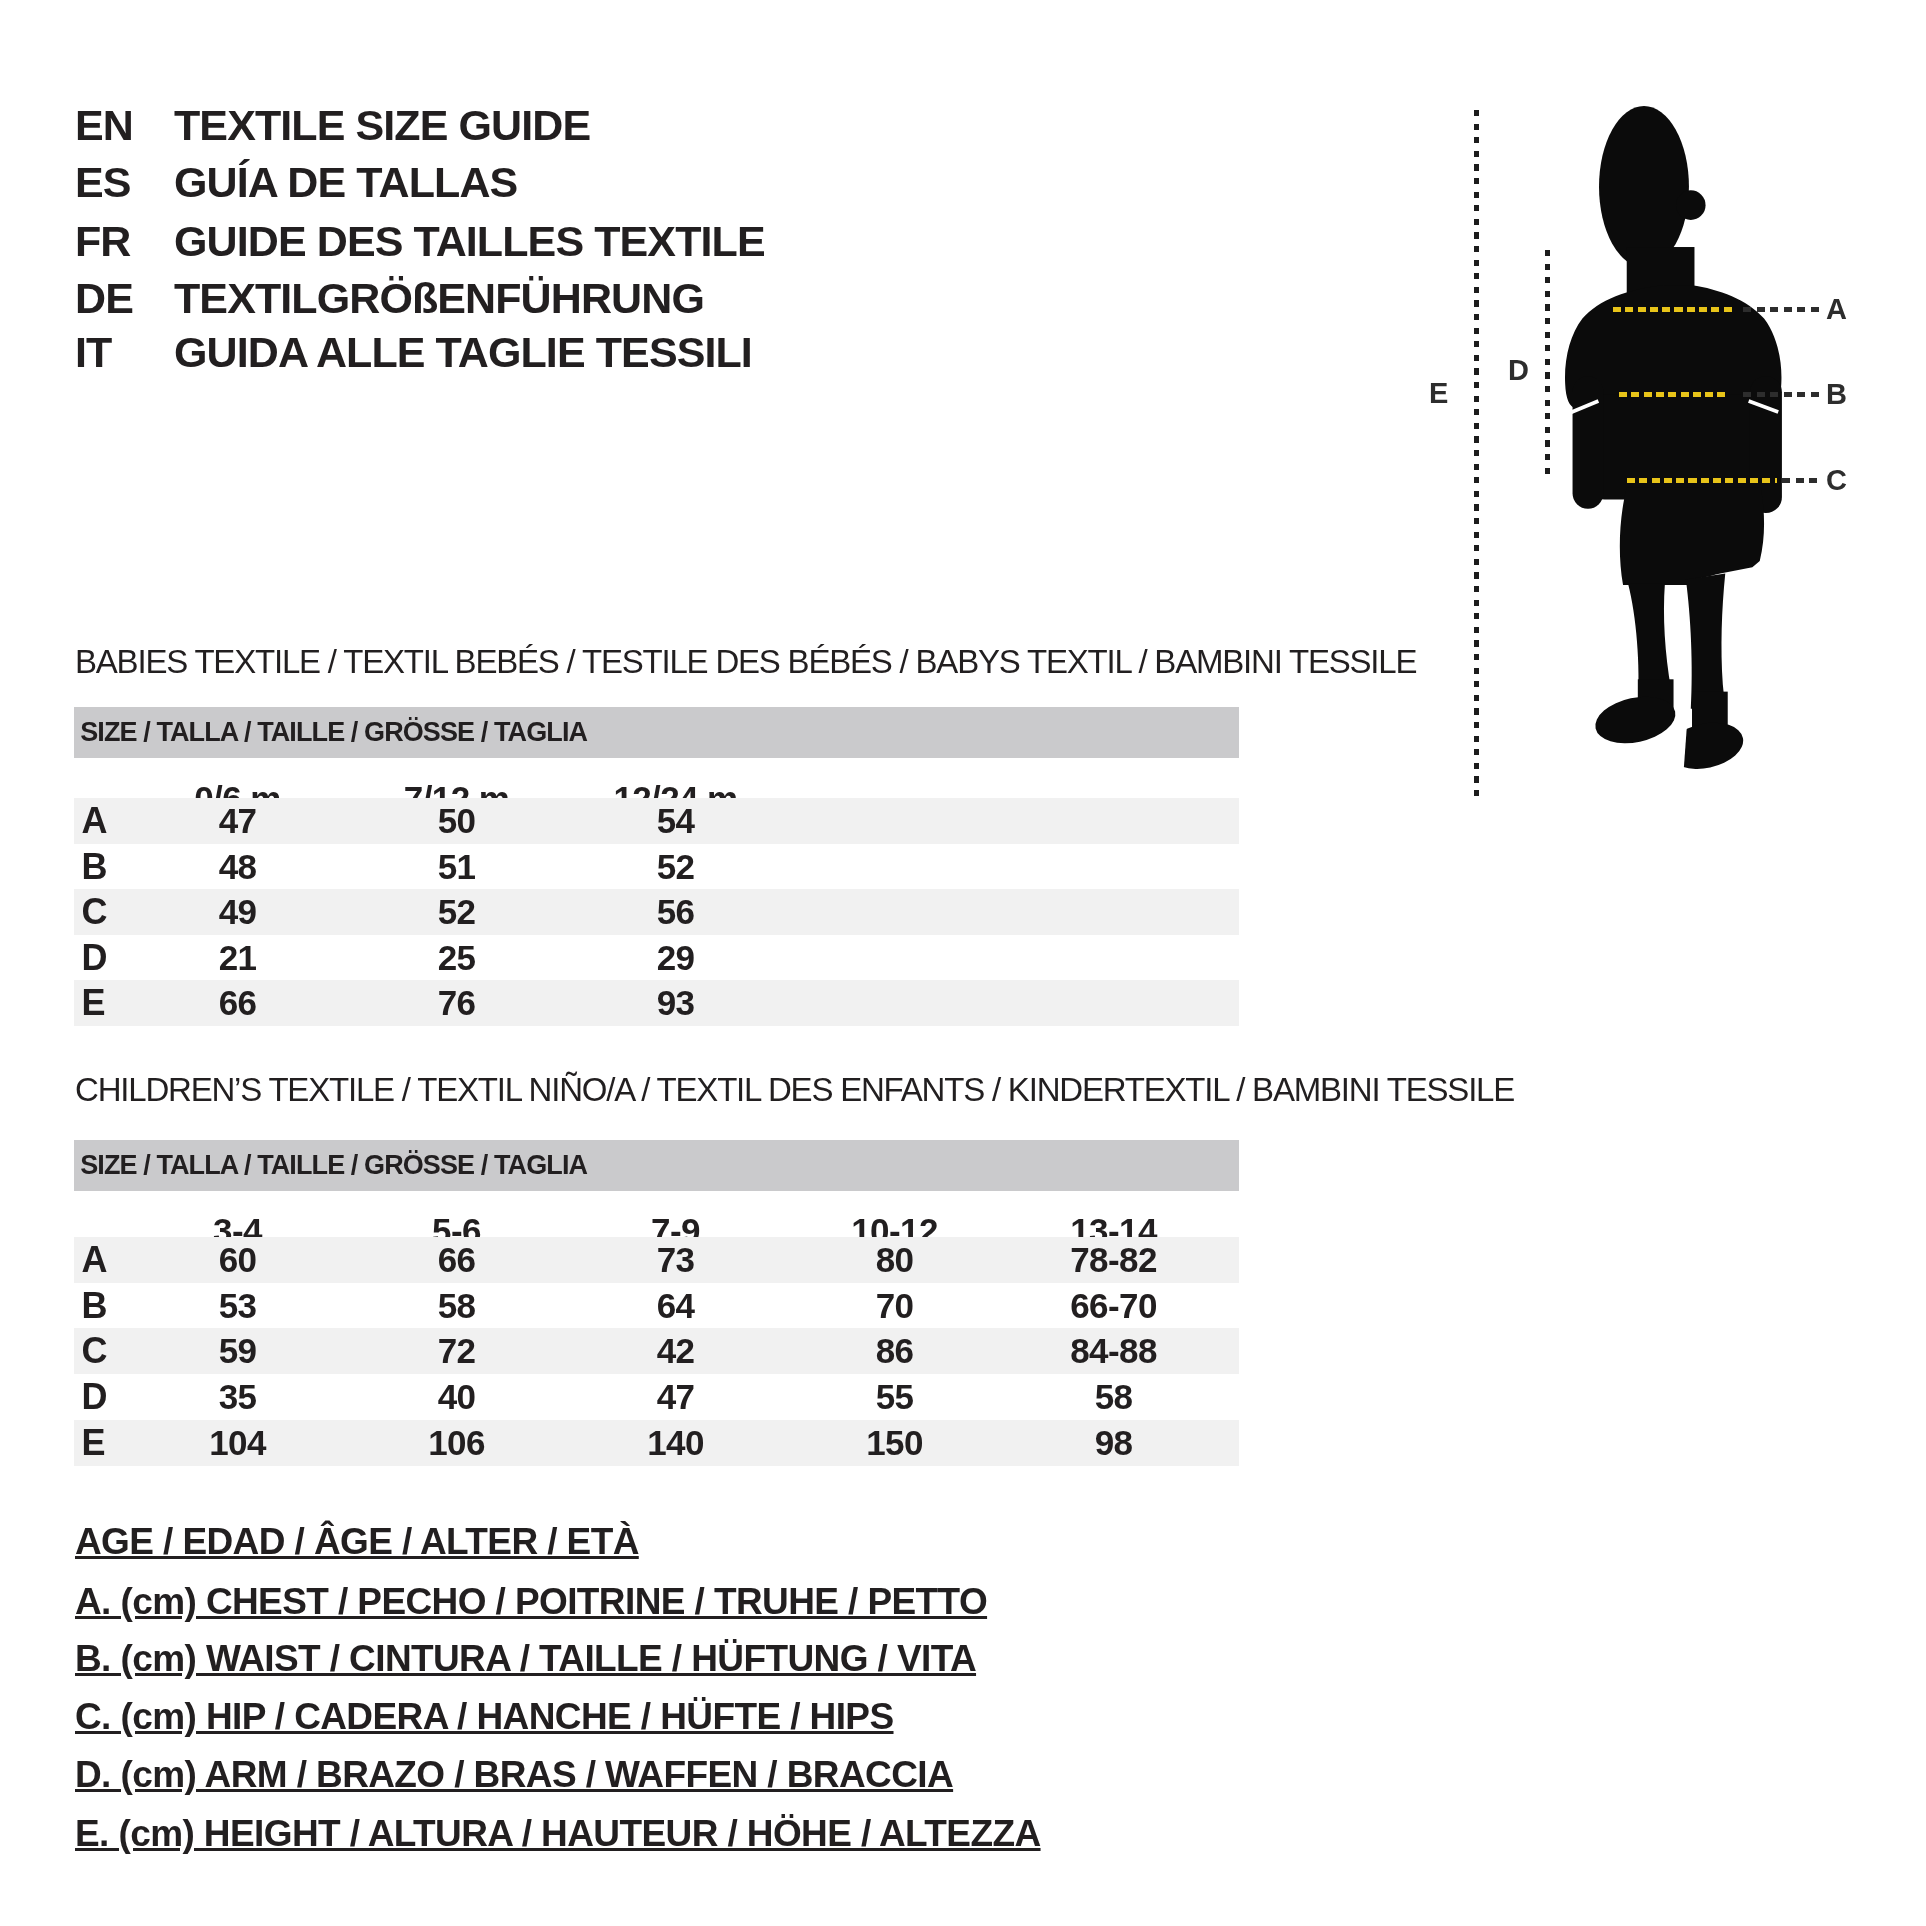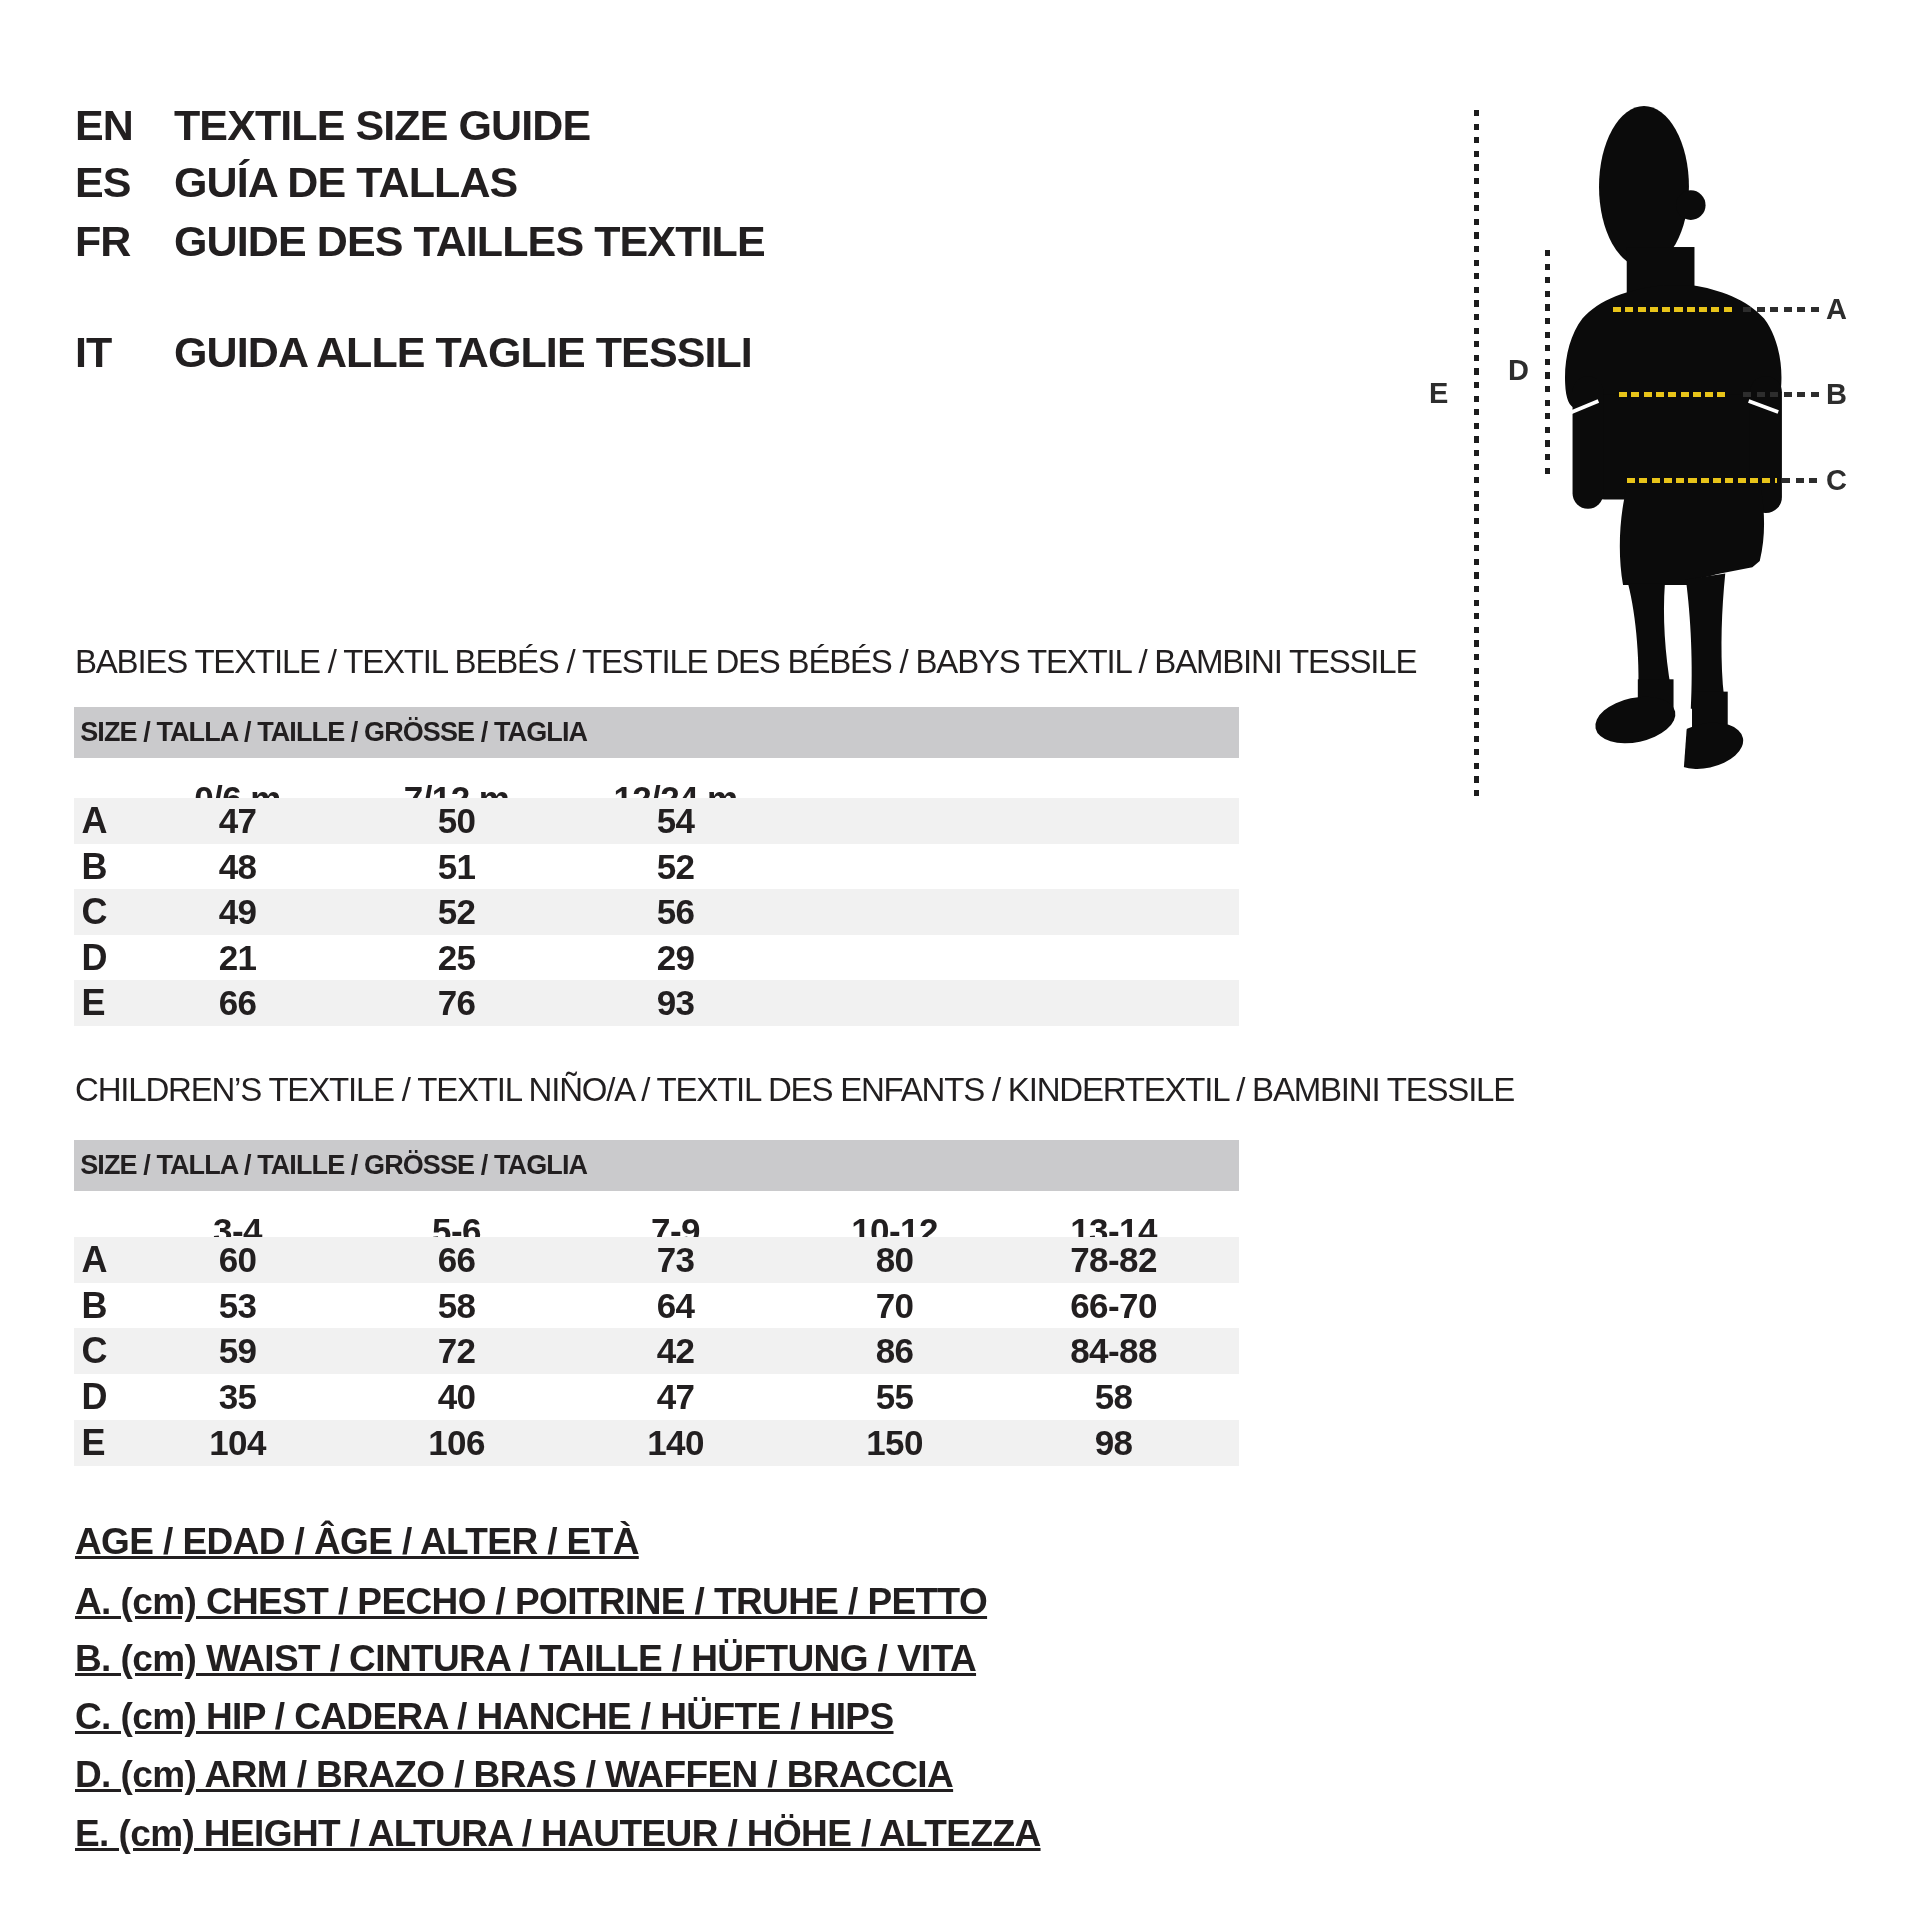--- a/index.html
+++ b/index.html
@@ -52,20 +52,24 @@
     <span class="lang-code">EN</span>
     <span class="lang-label">TEXTILE SIZE GUIDE</span>
   </div>
   <div class="lang-row" style="top:153px">
     <span class="lang-code">ES</span>
     <span class="lang-label">GUÍA DE TALLAS</span>
   </div>
   <div class="lang-row" style="top:212px">
     <span class="lang-code">FR</span>
     <span class="lang-label">GUIDE DES TAILLES TEXTILE</span>
+  </div>
+  <div class="lang-row" style="top:269px">
+    <span class="lang-code">DE</span>
+    <span class="lang-label">TEXTILGRÖßENFÜHRUNG</span>
   </div>
   <div class="lang-row" style="top:323px">
     <span class="lang-code">IT</span>
     <span class="lang-label">GUIDA ALLE TAGLIE TESSILI</span>
   </div>
 
   <div class="v-dotted" style="left:1474px;top:110px;height:686px"></div>
   <div class="diag-label" style="left:1429px;top:371px">E</div>
   <div class="v-dotted" style="left:1545px;top:250px;height:225px"></div>
   <div class="diag-label" style="left:1508px;top:348px">D</div>

